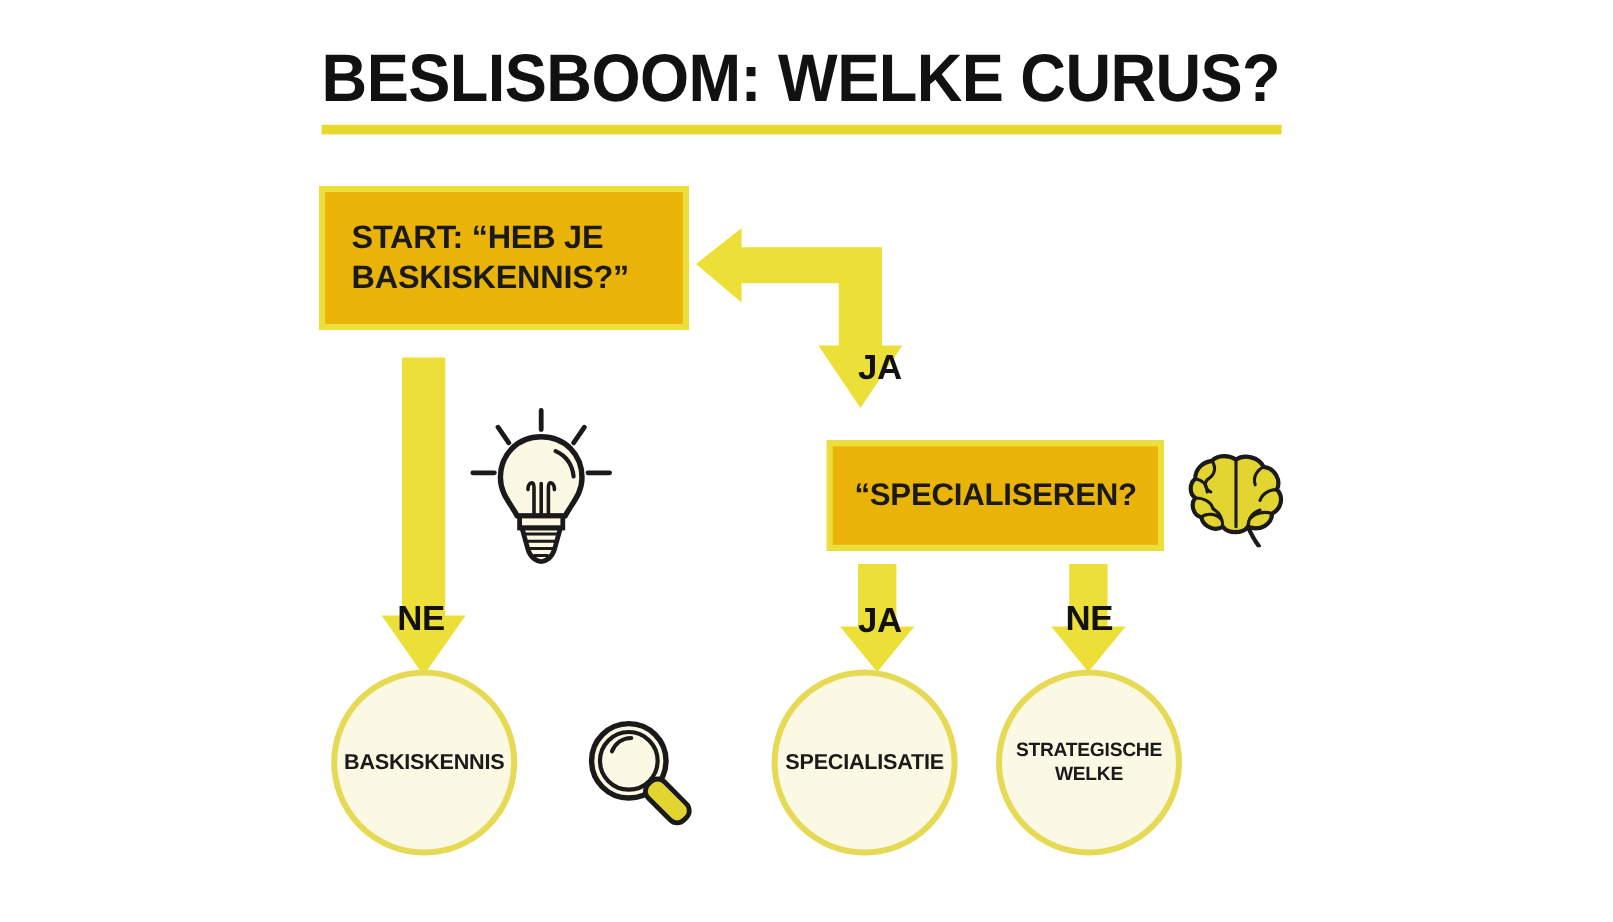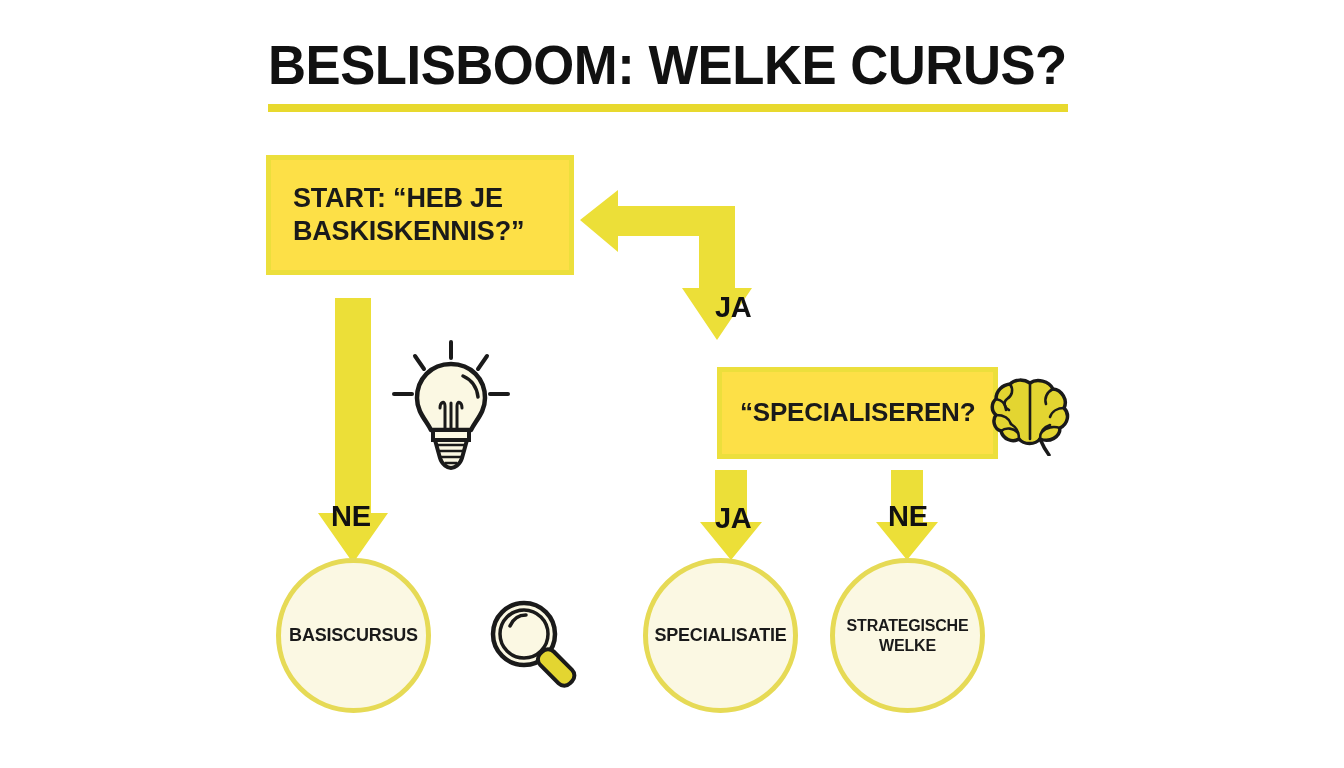--- a/index.html
+++ b/index.html
@@ -44,21 +44,21 @@
     top: 68px;
     width: 800px;
     height: 8px;
     background: #e8d92e;
   }
 
   
   .node-box {
     position: absolute;
     box-sizing: border-box;
-    background: #fde047;
+    background: #eab308;
     border: 5px solid #ecdf3c;
     display: flex;
     align-items: center;
     padding-left: 22px;
   }
   .node-box .box-text {
     font-family: "Liberation Sans Narrow", "Liberation Sans", sans-serif;
     font-size: 27px;
     font-weight: bold;
     color: #1a1a1a;
@@ -70,21 +70,20 @@
     top: 155px;
     width: 308px;
     height: 120px;
   }
   #box-specialiseren {
     left: 689px;
     top: 367px;
     width: 281px;
     height: 92px;
     padding-left: 18px;
-    margin-left: 28px;
   }
   #box-specialiseren .box-text {
     font-size: 26px;
     white-space: nowrap;
   }
 
   
   .node-circle {
     position: absolute;
     box-sizing: border-box;
@@ -174,21 +173,21 @@
     <path class="arrow-fill" d="M15,0 L47,0 L47,52 L62,52 L31,90 L0,52 L15,52 Z"></path>
   </svg>
   <div class="arrow-label" id="label-ja-bottom">JA</div>
 
   <svg class="arrow-svg" style="left:876px; top:470px;" width="62" height="90" viewBox="0 0 62 90">
     <path class="arrow-fill" d="M15,0 L47,0 L47,52 L62,52 L31,90 L0,52 L15,52 Z"></path>
   </svg>
   <div class="arrow-label" id="label-ne-right">NE</div>
 
   <div class="node-circle" id="circle-basiscursus">
-    <div class="circle-text">BASISCURSUS</div>
+    <div class="circle-text">BASKISKENNIS</div>
   </div>
 
   <div class="node-circle" id="circle-specialisatie">
     <div class="circle-text">SPECIALISATIE</div>
   </div>
 
   <div class="node-circle" id="circle-strategische">
     <div class="circle-text">
       <span>STRATEGISCHE</span><br>
       <span>WELKE</span>

